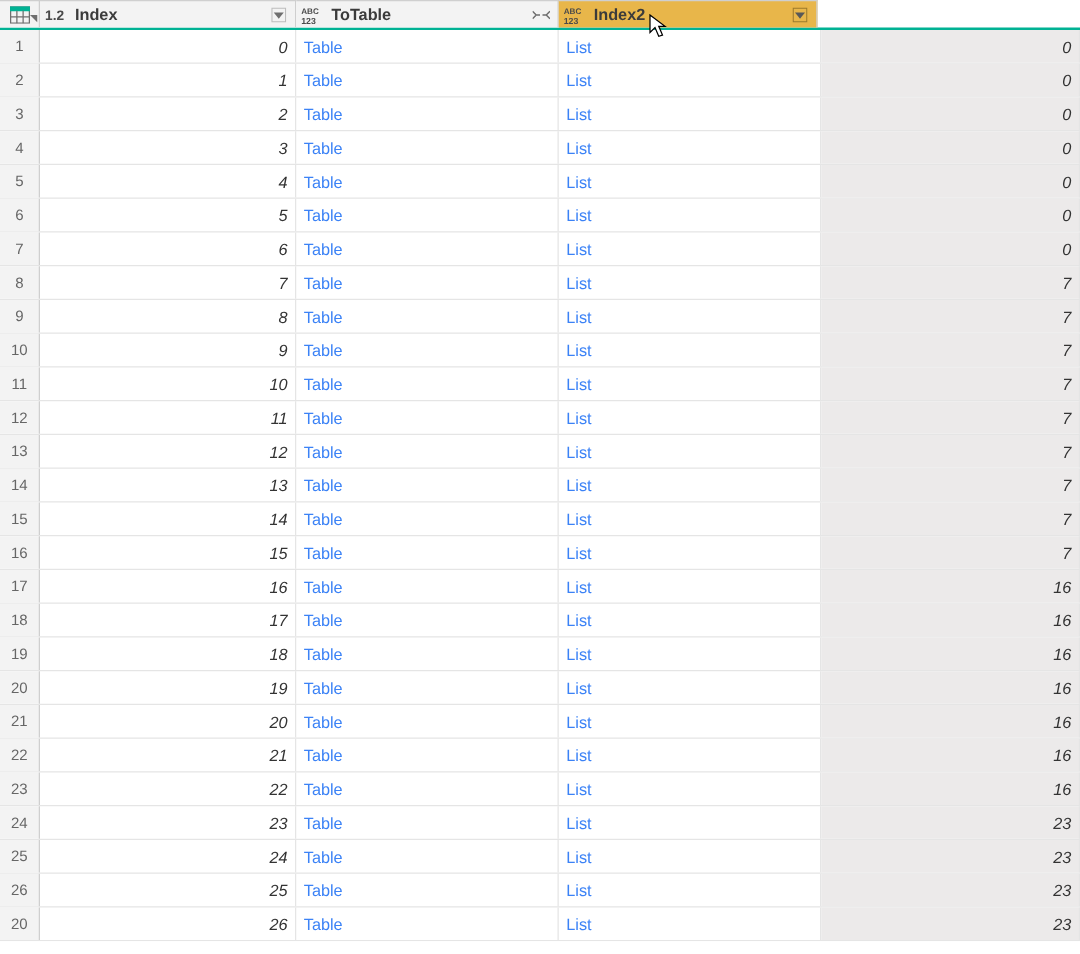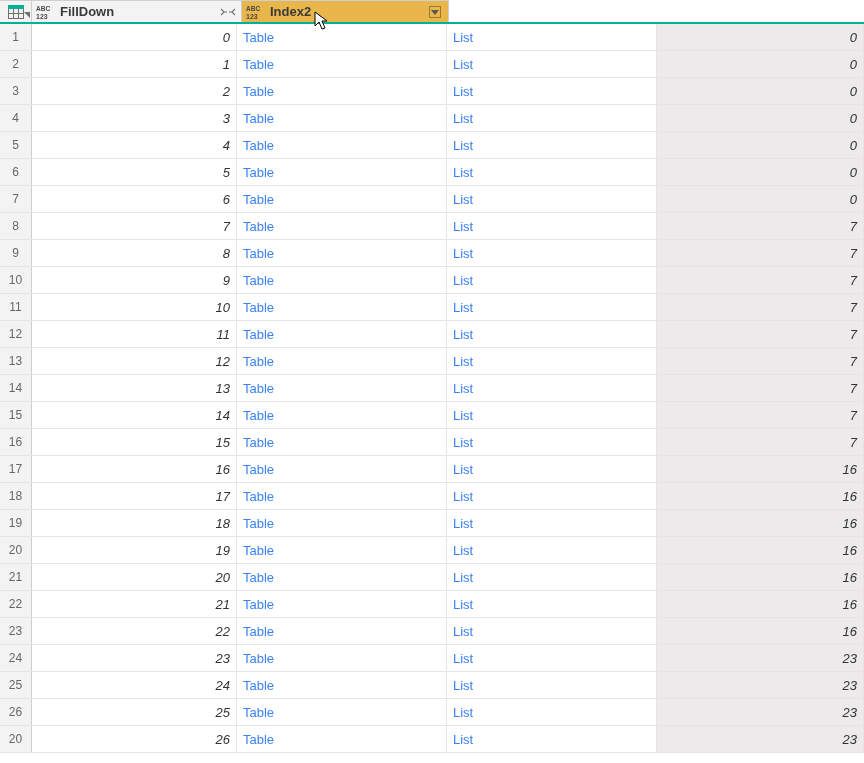--- a/index.html
+++ b/index.html
@@ -101,30 +101,44 @@
           <line x1="0.5" y1="8.5" x2="15.5" y2="8.5" stroke="#6f6f6f"></line>
         </svg>
       </span>
       <span style="position:absolute; right:1px; bottom:1px;">
         <svg width="6" height="6">
             <path d="M0 0 L6 0 L6 6 Z" fill="#6f6f6f"></path>
           </svg>
       </span>
     </div>
 
+    <div class="hdr col-index">
+      <span class="type-icon">
+        <svg width="20" height="14">
+            <text x="0" y="11" font-size="11" font-weight="700" fill="#4a4a4a">1.2</text>
+          </svg>
+      </span>
+      <span class="label">Index</span>
+      <span class="btn">
+        <svg width="12" height="12">
+            <path d="M2 4 L10 4 L6 9 Z" fill="#6f6f6f"></path>
+            <rect x="0.5" y="0.5" width="11" height="11" fill="none" stroke="#bdbdbd"></rect>
+          </svg>
+      </span>
+    </div>
 
 
     <div class="hdr col-filldown">
       <span class="type-icon">
         <svg width="20" height="16">
           <text x="0" y="7" font-size="6.5" font-weight="700" fill="#4a4a4a">ABC</text>
           <text x="0" y="15" font-size="7" font-weight="700" fill="#4a4a4a">123</text>
         </svg>
       </span>
-      <span class="label">FillDown</span>
+      <span class="label">ToTable</span>
       <span class="btn">
         <svg width="14" height="12">
           <path d="M3 6 L0 3 M3 6 L0 9 M3 6 L6 6" stroke="#6f6f6f" fill="none" stroke-width="1.2"></path>
           <path d="M11 6 L14 3 M11 6 L14 9 M11 6 L8 6" stroke="#6f6f6f" fill="none" stroke-width="1.2"></path>
         </svg>
       </span>
     </div>
 
     <div class="hdr col-index2 selected">
       <span class="type-icon">

